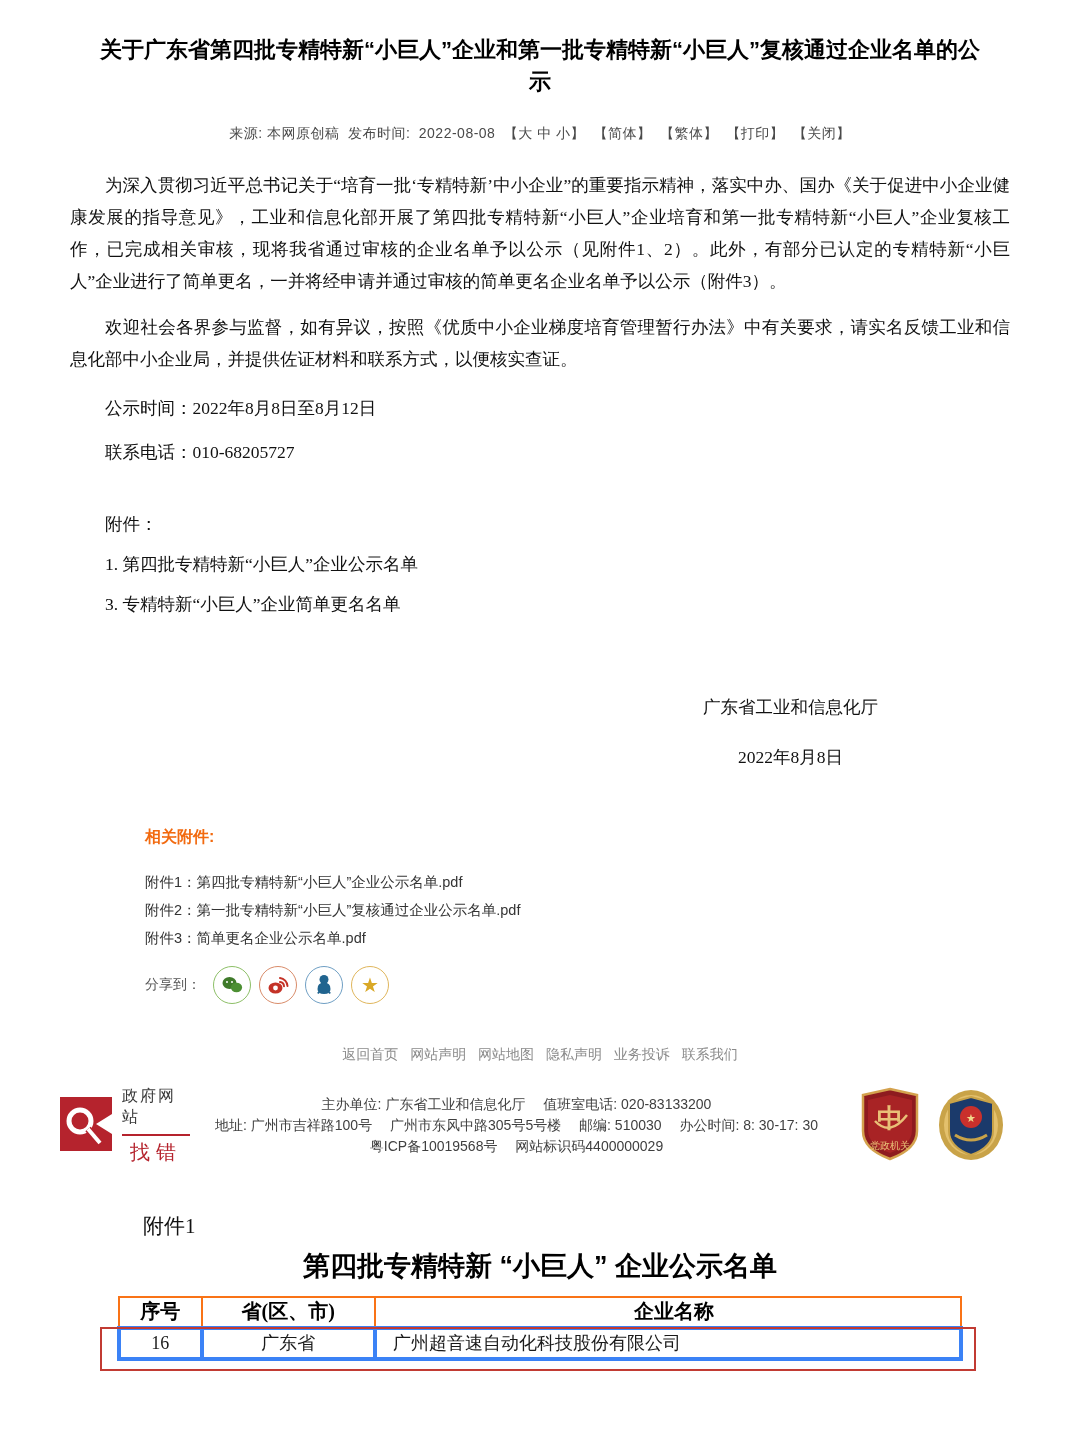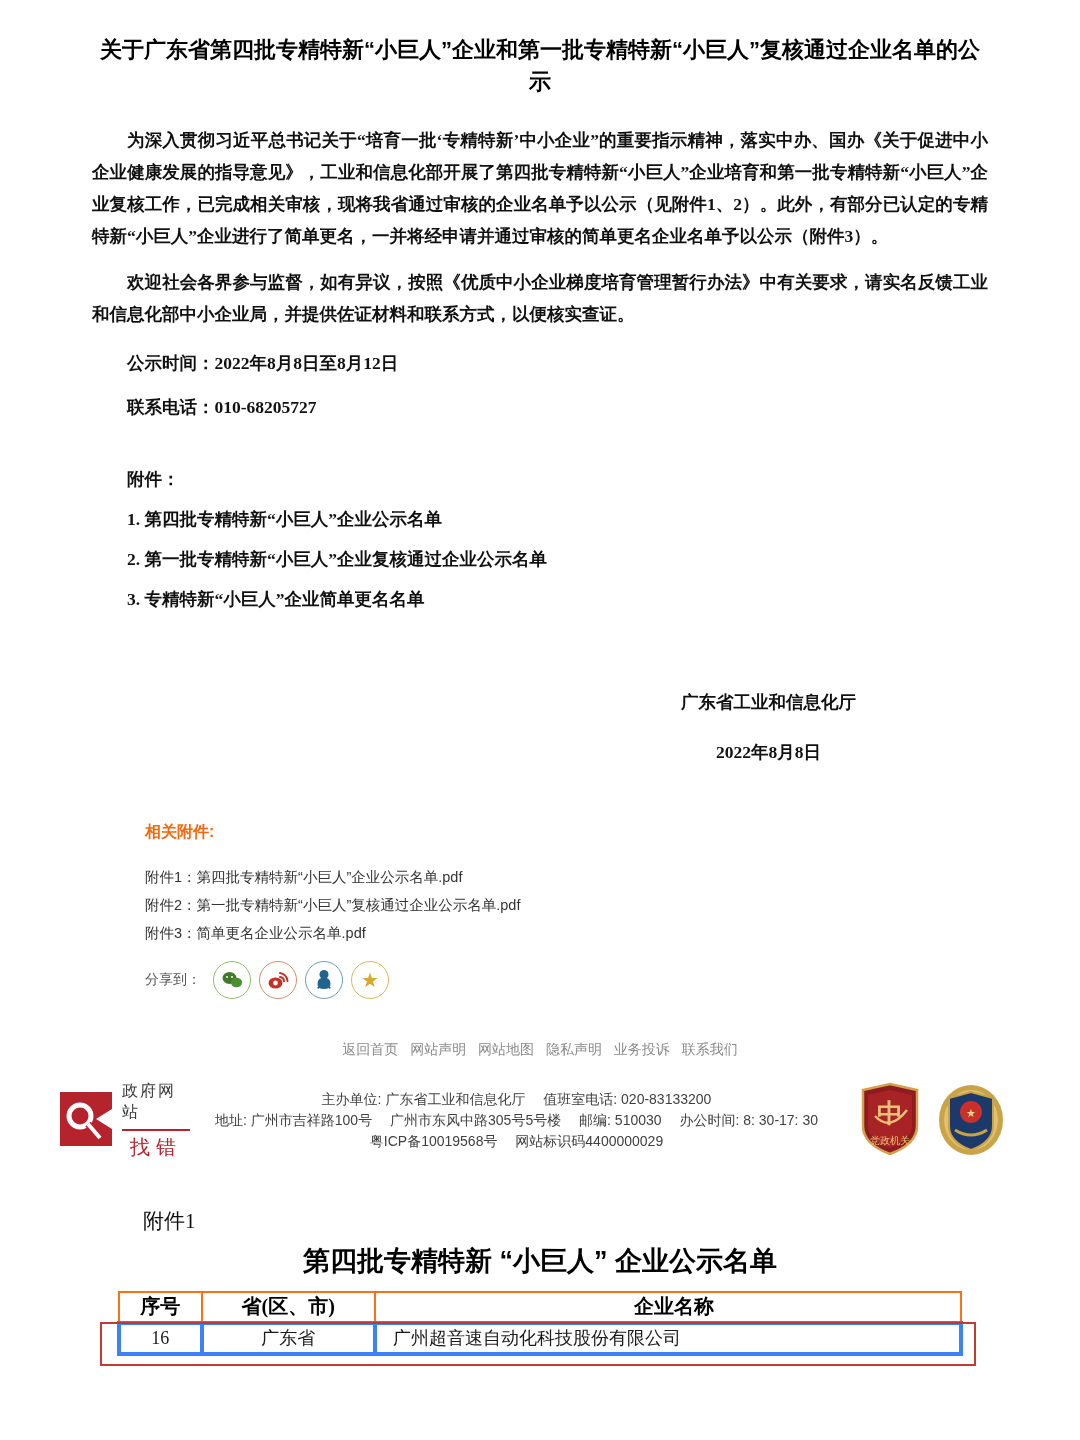--- a/index.html
+++ b/index.html
@@ -29,25 +29,24 @@
     text-align: center;
     font-size: 14px;
     color: #4a4a4a;
     letter-spacing: 0.5px;
   }
   .meta-line span { margin: 0 2px; }
   .meta-btn { cursor: pointer; color: #4a4a4a; }
 
   
   .article-body {
-    margin: 26px 92px 0;
+    margin: 26px 70px 0;
     font-family: "Liberation Serif", serif;
     font-size: 17.5px;
     color: #111;
-    font-weight: bold;
   }
   .article-body p.para {
     text-indent: 2em;
     text-align: justify;
     line-height: 32px;
   }
   .article-body p.para + p.para { margin-top: 14px; }
   .info-line { text-indent: 2em; line-height: 22px; margin-top: 22px; }
   .attach-block { margin-top: 50px; }
   .attach-label { text-indent: 2em; line-height: 22px; }
@@ -197,32 +196,41 @@
     pointer-events: none;
   }
 </style>
 </head>
 <body>
 
 <div class="page">
 
   <h1 class="article-title">关于广东省第四批专精特新“小巨人”企业和第一批专精特新“小巨人”复核通过企业名单的公示</h1>
 
+  <div class="meta-line">
+    <span>来源: 本网原创稿</span>
+    <span>发布时间:</span>
+    <span>2022-08-08</span>
+    <span class="meta-btn">【大 中 小】</span>
+    <span class="meta-btn">【简体】</span>
+    <span class="meta-btn">【繁体】</span>
+    <span class="meta-btn">【打印】</span>
+    <span class="meta-btn">【关闭】</span>
+  </div>
 
   <div class="article-body clearfix">
     <p class="para">为深入贯彻习近平总书记关于“培育一批‘专精特新’中小企业”的重要指示精神，落实中办、国办《关于促进中小企业健康发展的指导意见》，工业和信息化部开展了第四批专精特新“小巨人”企业培育和第一批专精特新“小巨人”企业复核工作，已完成相关审核，现将我省通过审核的企业名单予以公示（见附件1、2）。此外，有部分已认定的专精特新“小巨人”企业进行了简单更名，一并将经申请并通过审核的简单更名企业名单予以公示（附件3）。</p>
     <p class="para">欢迎社会各界参与监督，如有异议，按照《优质中小企业梯度培育管理暂行办法》中有关要求，请实名反馈工业和信息化部中小企业局，并提供佐证材料和联系方式，以便核实查证。</p>
 
     <p class="info-line">公示时间：2022年8月8日至8月12日</p>
     <p class="info-line">联系电话：010-68205727</p>
 
     <div class="attach-block">
       <p class="attach-label">附件：</p>
       <p class="attach-item">1. 第四批专精特新“小巨人”企业公示名单</p>
-      <p class="attach-item">2. 第一批专精特新“小巨人”企业复核通过企业公示名单</p>
       <p class="attach-item">3. 专精特新“小巨人”企业简单更名名单</p>
     </div>
 
     <div class="signature">
       <div class="sig-org">广东省工业和信息化厅</div>
       <div class="sig-date">2022年8月8日</div>
     </div>
   </div>
 
   <div class="related">

